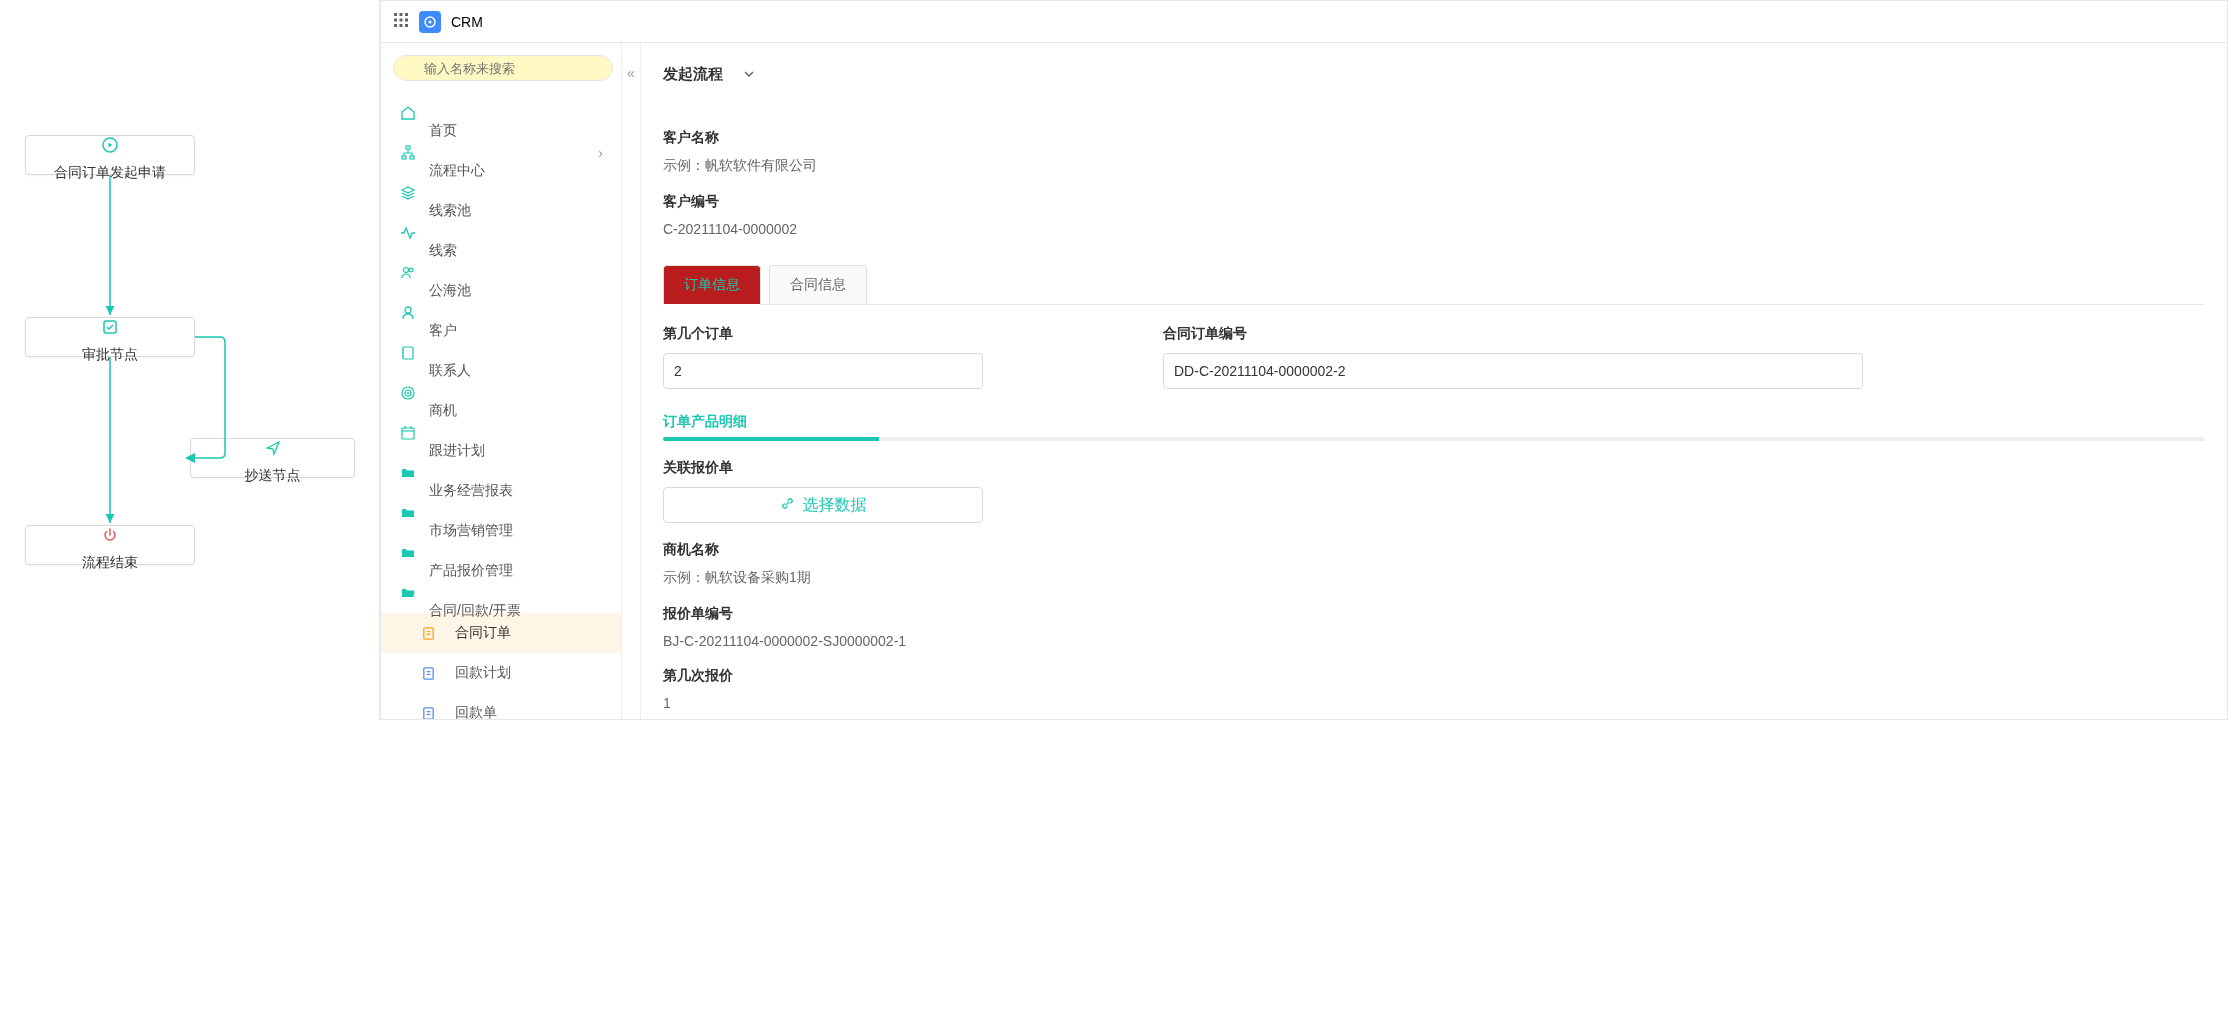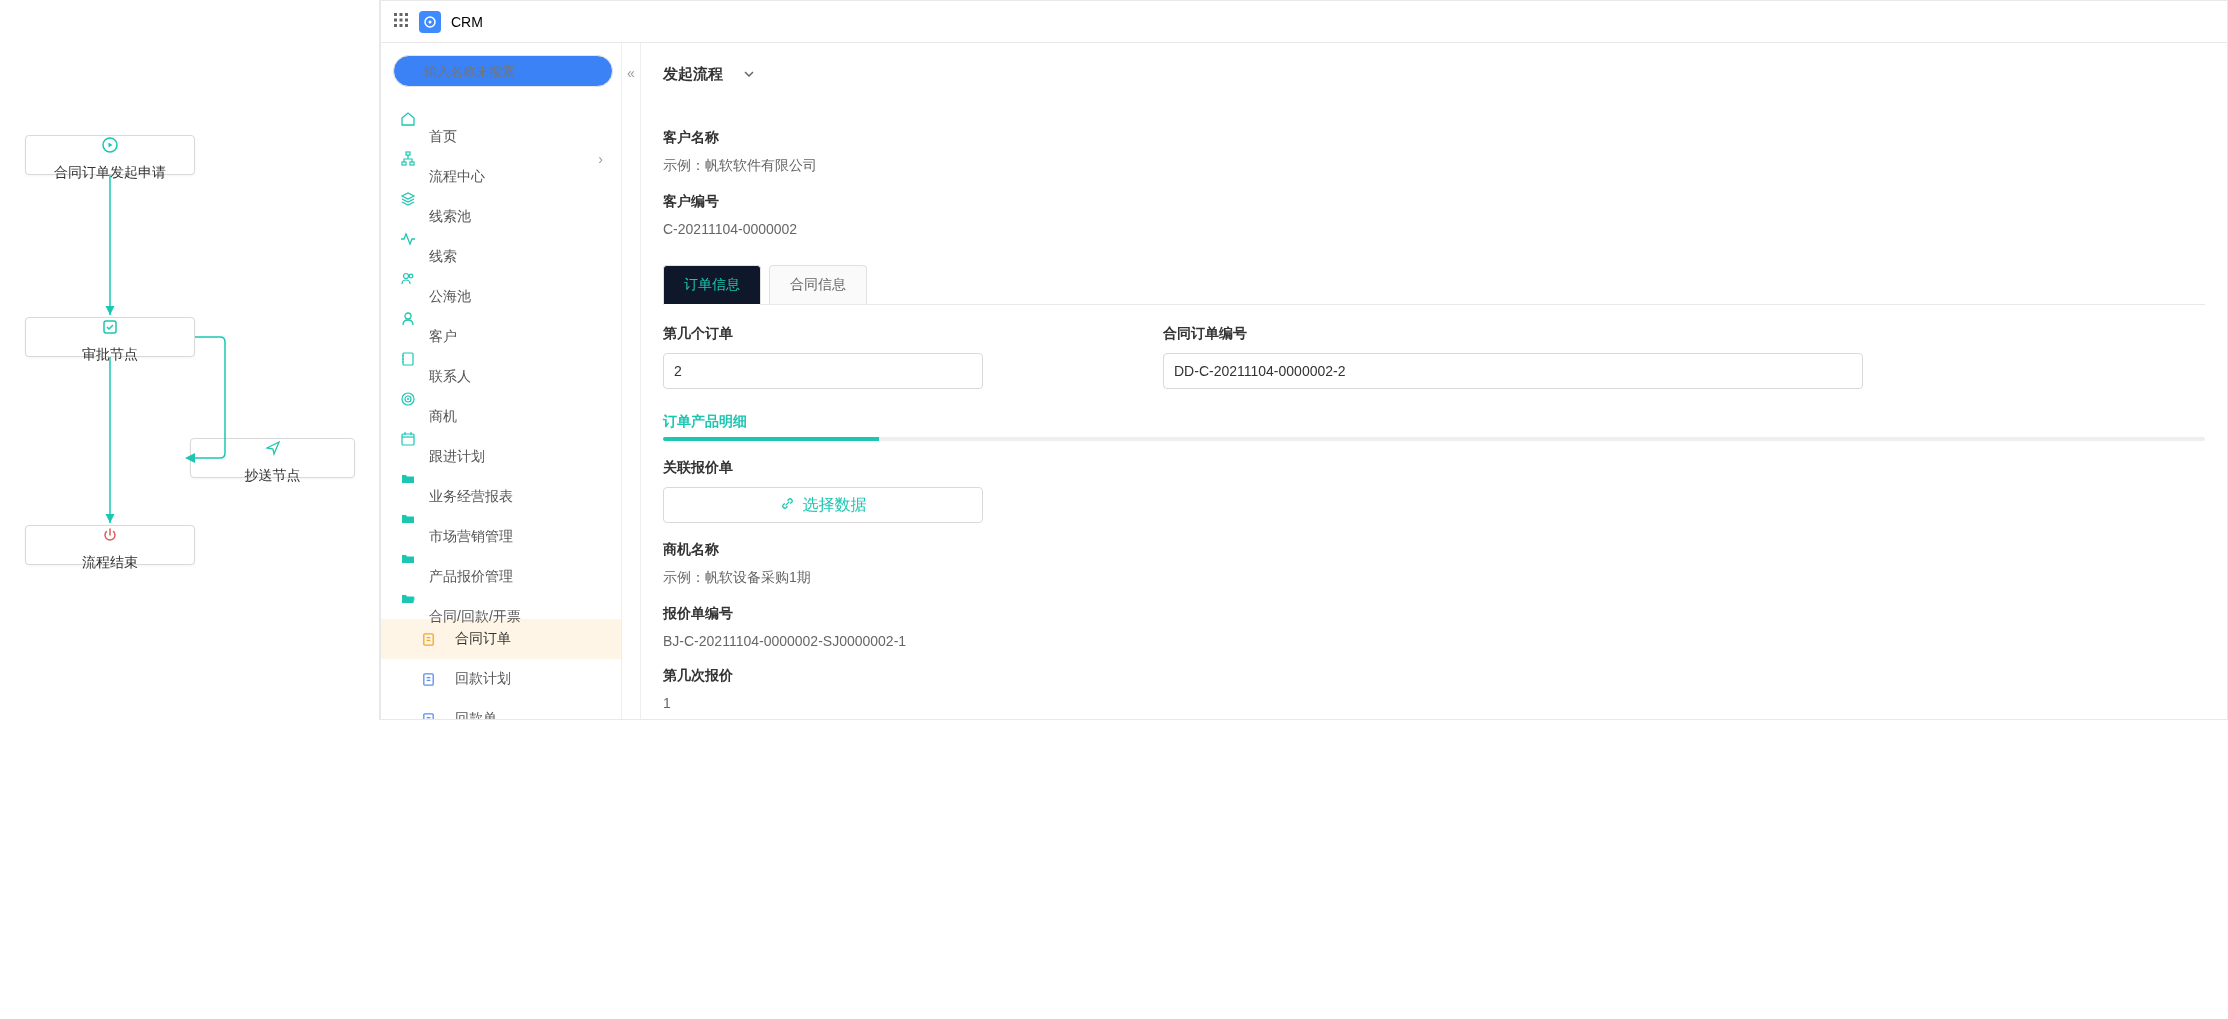--- a/index.html
+++ b/index.html
@@ -20,21 +20,21 @@
 .header .apps-icon { color: #666; cursor: pointer; }
 .header .brand-icon { width: 22px; height: 22px; background: #3e8bff; border-radius: 4px; display: flex; align-items: center; justify-content: center; }
 .header .title { font-weight: 500; color: #000; }
 
 
 .body { flex: 1; display: flex; overflow: hidden; }
 
 
 .sidebar { width: 240px; display: flex; flex-direction: column; overflow-y: auto; }
 .sidebar-top { display: flex; align-items: center; gap: 8px; padding: 12px; }
-.search-input { flex: 1; height: 32px; border: 1px solid #e5e5e5; border-radius: 16px; padding: 0 12px 0 30px; background: #3b82f6; color: #333; font-size: 13px; position: relative; }
+.search-input { flex: 1; height: 26px; border: 1px solid #e5e5e5; border-radius: 16px; padding: 0 12px 0 30px; background: #fef9c3; color: #333; font-size: 13px; position: relative; }
 .search-wrap { position: relative; flex: 1; }
 .search-wrap .search-icon { position: absolute; left: 10px; top: 50%; transform: translateY(-50%); color: #bbb; }
 .nav { list-style: none; }
 .nav-item { display: flex; align-items: center; height: 40px; padding: 0 18px; gap: 12px; cursor: pointer; color: #555; }
 .nav-item .icon { width: 18px; color: #1bc7b1; display: flex; align-items: center; justify-content: center; }
 .nav-item .label { flex: 1; margin-top: 36px; }
 .nav-item .chevron { color: #999; }
 .nav-item.expanded .icon { color: #1bc7b1; }
 .nav-sub { list-style: none; }
 .nav-sub-item { display: flex; align-items: center; height: 40px; padding: 0 18px 0 38px; gap: 18px; cursor: pointer; color: #555; }
@@ -46,21 +46,21 @@
 
 .collapse-bar { width: 20px; display: flex; align-items: flex-start; justify-content: center; padding-top: 22px; border-left: 1px solid #eee; border-right: 1px solid #eee; cursor: pointer; color: #999; }
 
 
 .content { flex: 1; padding: 14px 22px; overflow-y: auto; }
 .dropdown { display: inline-flex; align-items: center; gap: 20px; height: 34px; font-size: 15px; font-weight: 600; color: #333; cursor: pointer; margin-bottom: 20px; }
 .field-label { font-weight: 600; font-size: 14px; color: #333; margin-bottom: 10px; margin-top: 18px; }
 .field-value { color: #666; font-size: 14px; }
 .tabs { display: flex; gap: 8px; margin-top: 28px; border-bottom: 1px solid #e8e8e8; }
 .tab { padding: 10px 20px; border: 1px solid #e0e0e0; border-bottom: none; border-radius: 4px 4px 0 0; cursor: pointer; color: #666; background: #fafafa; }
-.tab.active { color: #1bc7b1; border-color: #e0e0e0; background: #0f172a; position: relative; }
+.tab.active { color: #1bc7b1; border-color: #e0e0e0; background: #b91c1c; position: relative; }
 .tab.active::after { content: ''; position: absolute; bottom: -1px; left: 0; right: 0; height: 1px; background: #fff; }
 .tab-content { padding-top: 20px; }
 .form-row { display: flex; gap: 80px; }
 .form-group { flex: 1; max-width: 420px; }
 .form-group.wide { max-width: 700px; }
 .text-input { width: 100%; max-width: 320px; height: 36px; border: 1px solid #d9d9d9; border-radius: 4px; padding: 0 10px; font-size: 14px; color: #333; }
 .text-input.wide { max-width: 320px; }
 .section-title { color: #1bc7b1; font-weight: 600; margin-top: 24px; margin-bottom: 6px; font-size: 14px; }
 .progress { height: 4px; background: #eee; border-radius: 2px; overflow: hidden; margin-bottom: 14px; }
 .progress-bar { height: 100%; background: #1bc7b1; width: 14%; }

